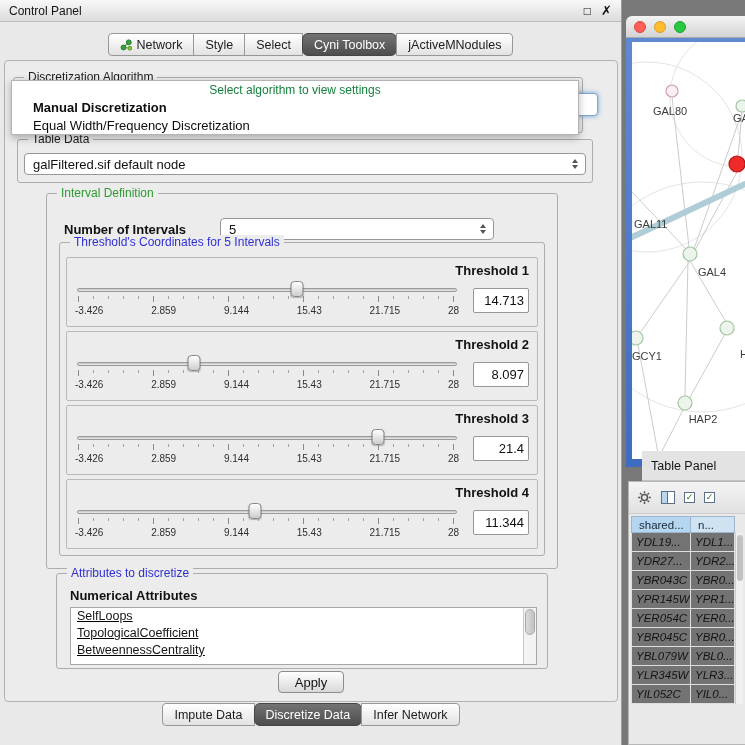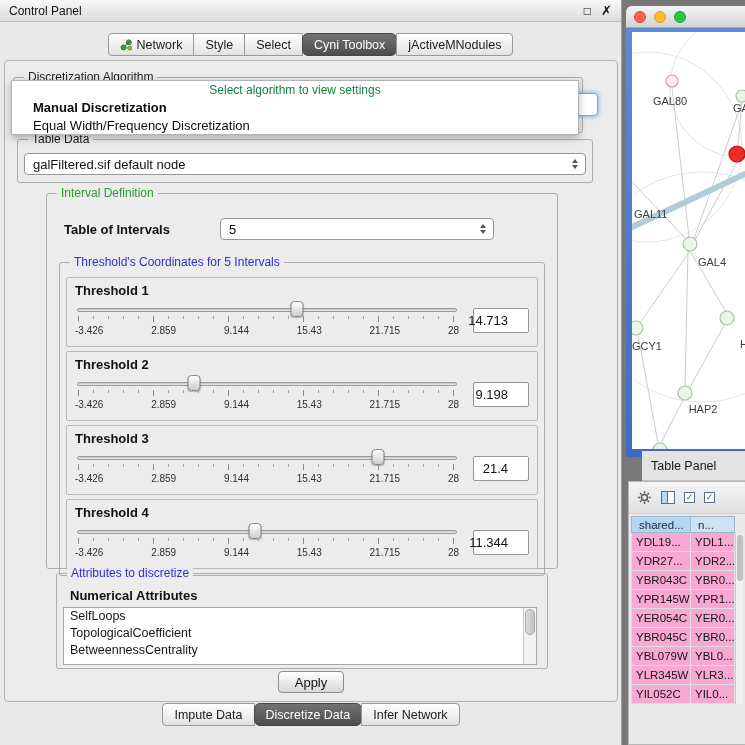--- a/index.html
+++ b/index.html
@@ -44,55 +44,55 @@
   .popup-item.bold { font-weight:bold; }
 
   .table-data-group { left:12px; top:78px; width:576px; height:44px; }
   .table-data-combo { position:absolute; left:6px; top:13px; width:562px; height:22px; }
 
   .interval-group { left:41px; top:132px; width:512px; height:376px; }
   .num-row { display:flex; align-items:center; margin:24px 0 0 17px; }
   .num-label { font-weight:bold; font-size:13px; width:156px; color:#111; }
   .num-combo { width:274px; height:22px; }
 
-  .thresholds-group { position:relative; margin:22px 12px 0 12px; height:314px; border:1px solid #adadad; border-radius:3px; }
+  .thresholds-group { position:relative; margin:2px 12px 0 12px; height:314px; border:1px solid #adadad; border-radius:3px;text-align:right; }
   .th-container { padding-top:14px; }
   .th-panel { height:70px; margin:0 6px 4px 6px; border:1px solid #b9b9b9; border-radius:2px; padding:5px 8px 0 8px; background:#ececec; }
   .th-label { font-weight:bold; font-size:13px; color:#111; }
   .th-row { display:flex; align-items:center; margin-top:1px; }
   .slider { position:relative; flex:1; height:42px; margin-right:14px; }
   .slider-track { position:absolute; left:2px; right:2px; top:9px; height:4px; background:linear-gradient(#c3c3c3,#ebebeb);
                   border:1px solid #9b9b9b; border-radius:2px; }
   .slider-thumb { position:absolute; top:2px; width:13px; height:16px; transform:translateX(-50%);
                   background:linear-gradient(#ffffff,#cdcdcd); border:1px solid #878787; border-radius:4px;
                   box-shadow:0 1px 1px rgba(0,0,0,.25); }
   .slider-ticks { position:absolute; left:3px; right:2px; top:17px; height:6px;
       background-image:repeating-linear-gradient(90deg,#898989 0 1px,transparent 1px 75px),
                        repeating-linear-gradient(90deg,#a2a2a2 0 1px,transparent 1px 15px);
       background-size:100% 6px,100% 3px; background-repeat:no-repeat; }
   .slider-scale { position:absolute; left:0; right:0; top:26px; display:flex; justify-content:space-between; font-size:10px; color:#2e2e2e; }
   .th-value { width:56px; height:25px; background:#fff; border:1px solid #979797; border-radius:2px; font-size:13px; color:#111;
-              display:flex; align-items:center; justify-content:flex-end; padding-right:20px; }
+              display:flex; align-items:center; justify-content:flex-end; padding-right:4px; }
 
   .attrs-group { left:51px; top:512px; width:492px; height:96px; }
   .attrs-label { margin:14px 0 0 13px; font-weight:bold; font-size:13px; color:#111; }
-  .listbox { position:relative; margin:4px 10px 0 6px; height:58px; background:#fff; border:1px solid #a6a6a6; overflow:hidden; }
+  .listbox { position:relative; margin:4px 10px 0 13px; height:58px; background:#fff; border:1px solid #a6a6a6; overflow:hidden;text-decoration:underline; }
   .list-item { font-size:12.5px; color:#161616; height:17px; line-height:17px; padding-left:6px; white-space:nowrap; }
   .list-scrollbar { position:absolute; right:0; top:0; bottom:0; width:13px; background:#f3f3f3; border-left:1px solid #cacaca; }
   .list-scroll-thumb { position:absolute; left:1px; right:1px; top:1px; height:26px; background:linear-gradient(90deg,#dcdcdc,#c2c2c2);
                        border:1px solid #a9a9a9; border-radius:5px; }
 
   .apply-btn { position:absolute; left:50%; top:610px; transform:translateX(-50%); width:66px; height:22px;
                background:linear-gradient(#ffffff,#d8d8d8); border:1px solid #8d8d8d; border-radius:4px; font-size:13px; color:#111;
                font-family:inherit; }
 
   .bottom-tabs { position:absolute; top:703px; left:0; width:622px; display:flex; justify-content:center; }
 
   
-  .network-window { position:absolute; left:626px; top:6px; width:119px; height:451px; }
+  .network-window { position:absolute; left:626px; top:16px; width:119px; height:451px; }
   .nw-titlebar { height:22px; background:linear-gradient(#f4f4f4,#d3d3d3); border-bottom:1px solid #a9a9a9; border-radius:6px 0 0 0;
                  display:flex; align-items:center; gap:8px; padding-left:8px; }
   .light { width:12px; height:12px; border-radius:50%; }
   .light.red { background:#ff5f57; border:1px solid #e0443e; }
   .light.yellow { background:#febc2e; border:1px solid #d89e24; }
   .light.green { background:#28c840; border:1px solid #1da634; }
   .nw-frame { position:absolute; left:0; top:22px; right:0; bottom:0; background:linear-gradient(180deg,#6089d4,#3e6cc1); padding:4px 0 8px 6px; }
   .nw-canvas { width:100%; height:100%; background:#fff; overflow:hidden; }
 
   .table-panel-title { position:absolute; left:642px; top:451px; width:119px; height:30px; background:#e3e3e3;
@@ -105,21 +105,21 @@
   .columns-icon { width:14px; height:13px; border:1px solid #5a6d85; background:#fff; display:flex; }
   .columns-icon i { display:block; width:6px; height:100%; background:#b9d6ef; border-right:1px solid #5a6d85; }
   .check-icon { width:11px; height:11px; border:1px solid #5a6d85; background:#fff; font-size:9px; line-height:9px; color:#2c6e2c; text-align:center; }
 
   .table-wrap { position:relative; margin:2px 0 0 2px; width:112px; }
   .thead { display:flex; }
   .th-cell { height:17px; font-size:11.5px; color:#18283a; display:flex; align-items:center; padding-left:7px;
              border:1px solid #9db6cb; border-left:none; overflow:hidden; white-space:nowrap; }
   .th-cell.c0 { width:60px; background:#b5d6f0; border-left:1px solid #9db6cb; }
   .th-cell.c1 { width:44px; background:#cfe2f2; }
-  .tr { display:flex; background:#f9a8d4; }
+  .tr { display:flex; background:#737373;font-style:italic; }
   .td { height:19px; font-size:11.5px; color:#141414; display:flex; align-items:center; padding-left:4px;
         border-bottom:1px solid #dedede; border-right:1px solid #dedede; overflow:hidden; white-space:nowrap; }
   .td.c0 { width:60px; border-left:1px solid #dedede; }
   .td.c1 { width:44px; }
   .v-scrollbar { position:absolute; right:0; top:17px; width:8px; height:171px; background:#f0f0f0; border-left:1px solid #cecece; }
   .v-scroll-thumb { position:absolute; left:1px; width:6px; top:2px; height:46px; background:#c2c2c2; border-radius:3px; }
 </style>
 </head>
 <body>
 
@@ -181,21 +181,21 @@
           <span class="spinner">
               <i class="up"></i>
               <i class="down"></i>
             </span>
         </div>
       </div>
 
       <div class="group interval-group">
         <span class="legend green">Interval Definition</span>
         <div class="num-row">
-          <span class="num-label">Table of Intervals</span>
+          <span class="num-label">Number of Intervals</span>
           <div class="combo num-combo">
             <span>5</span>
             <span class="spinner">
                 <i class="up"></i>
                 <i class="down"></i>
               </span>
           </div>
         </div>
         <div class="thresholds-group">
           <span class="legend blue">Threshold's Coordinates for 5 Intervals</span>
@@ -228,21 +228,21 @@
                     <div class="slider-ticks"></div>
                     <div class="slider-scale">
                       <span>-3.426</span>
                       <span>2.859</span>
                       <span>9.144</span>
                       <span>15.43</span>
                       <span>21.715</span>
                       <span>28</span>
                     </div>
                   </div>
-                  <div class="th-value">9.198</div>
+                  <div class="th-value">8.097</div>
                 </div>
               </div>
               <div class="th-panel">
                 <div class="th-label">Threshold 3</div>
                 <div class="th-row">
                   <div class="slider">
                     <div class="slider-track"></div>
                     <div class="slider-thumb" style="left:79.00%"></div>
                     <div class="slider-ticks"></div>
                     <div class="slider-scale">

